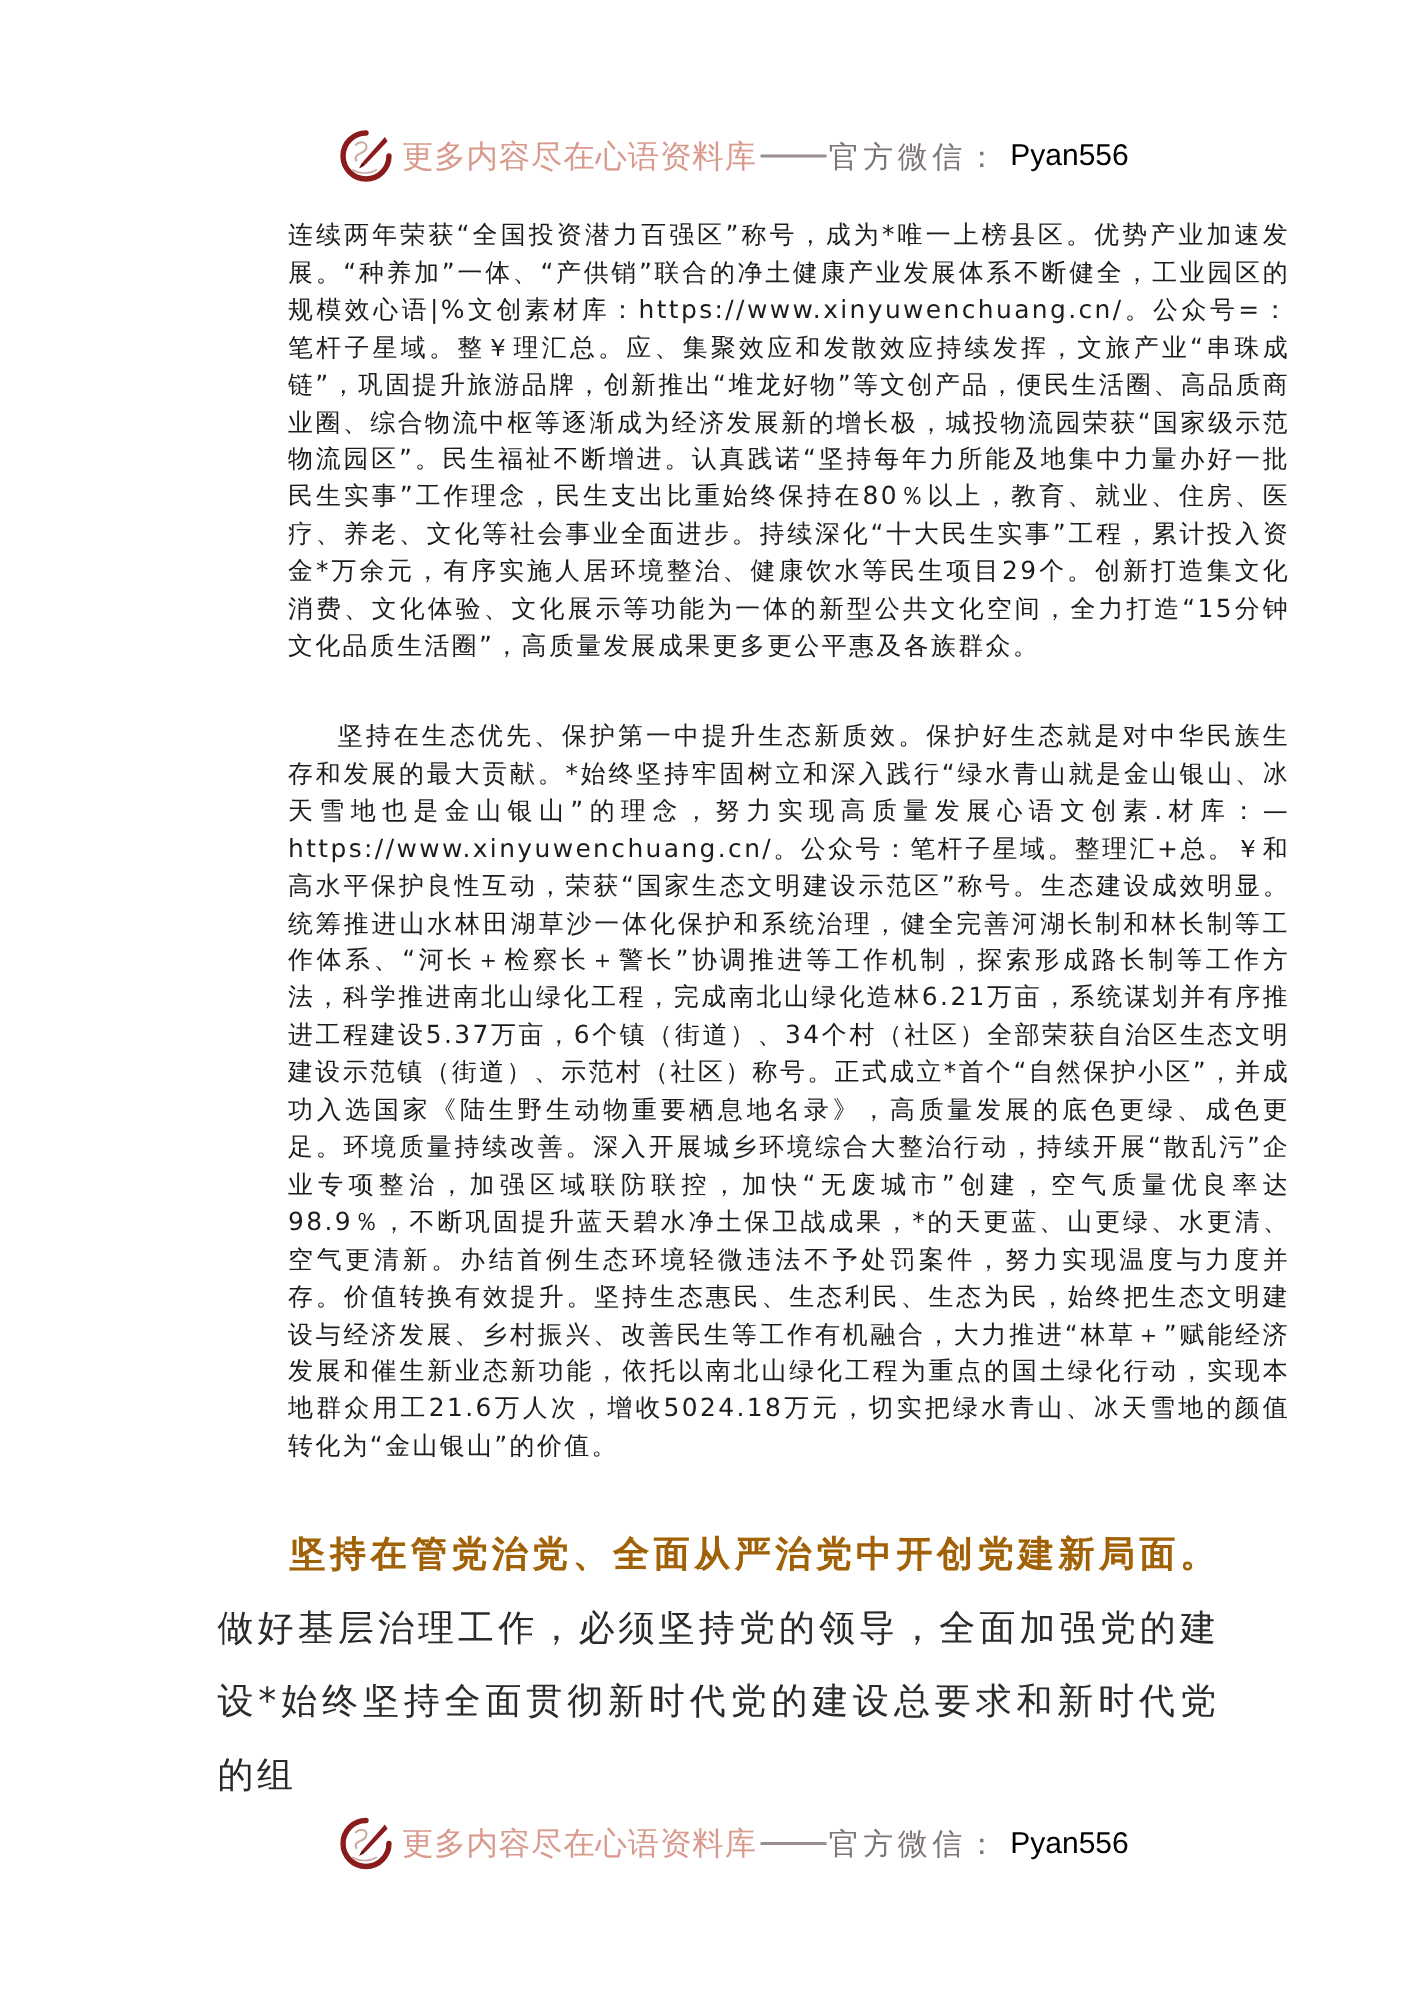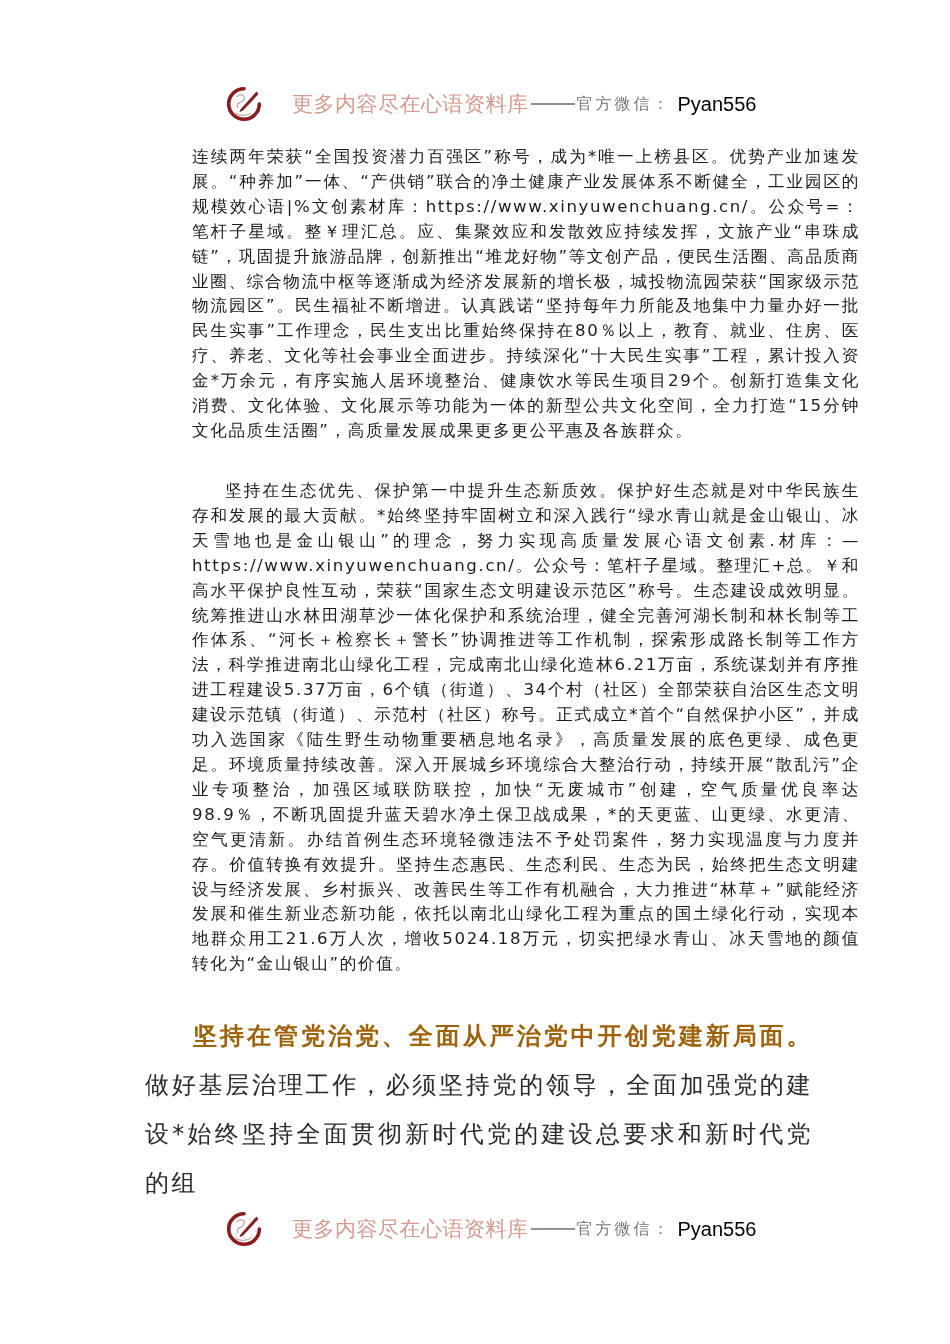--- a/index.html
+++ b/index.html
@@ -29,33 +29,32 @@
       width: 36px;
       height: 36px;
       margin-right: 6px;
       flex: 0 0 auto;
     }
     .banner-main {
       font-family: "DejaVu Serif", "Liberation Serif", serif;
       font-size: 21px;
       color: #d99a8e;
       letter-spacing: 0.5px;
-      margin-left: 24px;
     }
     .banner-dash {
       display: inline-block;
       width: 44px;
       height: 2px;
       background: #9a8f8f;
       margin: 0 2px;
       vertical-align: middle;
     }
     .banner-wx {
       font-family: "DejaVu Sans", "Liberation Sans", sans-serif;
-      font-size: 16px;
+      font-size: 20px;
       color: #7d7575;
       letter-spacing: 3px;
     }
     .banner-id {
       font-family: "Liberation Sans", "DejaVu Sans", sans-serif;
       font-size: 20px;
       color: #000000;
       margin-left: 6px;
     }
     .body-text {

